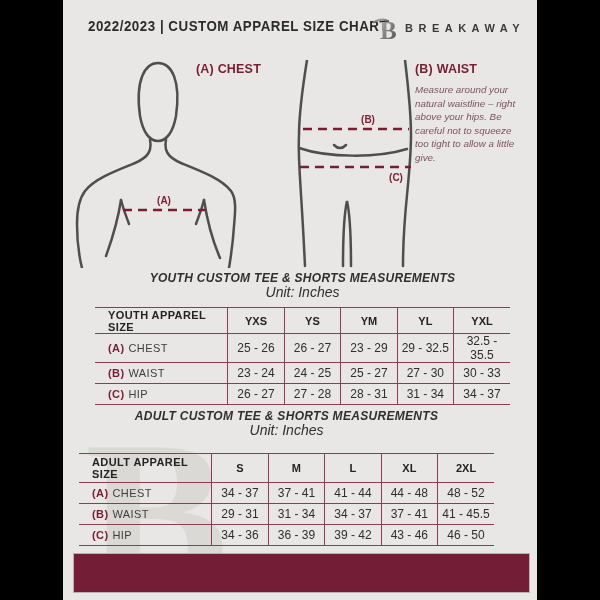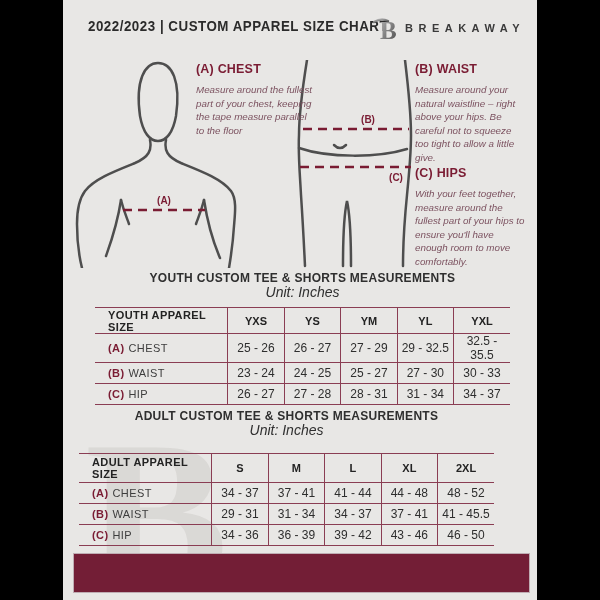--- a/index.html
+++ b/index.html
@@ -32,21 +32,21 @@
 
   svg{display:block;}
   .figline{fill:none;stroke:#4e4e4e;stroke-width:2.5;stroke-linecap:round;}
   .dash{fill:none;stroke:#7a1c33;stroke-width:2.6;stroke-dasharray:9 6;}
   .marker{font-family:"Liberation Sans",sans-serif;font-size:10px;font-weight:bold;fill:#7a1c33;}
 
   
   .tbl-sec{width:415px;text-align:center;}
   .tbl-sec-youth{left:32px;top:272px;}
   .tbl-sec-adult{left:16px;top:410px;}
-  .tbl-title{font-size:12px;font-weight:bold;color:#2f2f2f;letter-spacing:.3px;line-height:13px;}
+  .tbl-title{font-size:12px;font-weight:bold;color:#2f2f2f;letter-spacing:.3px;line-height:13px;font-style:italic;}
   .tbl-unit{font-size:14px;font-style:italic;color:#2f2f2f;line-height:13px;margin-top:1px;}
   table.size-table{border-collapse:collapse;width:100%;margin-top:8px;
                    border-top:1.5px solid #8a3d53;}
   .tbl-sec-adult table.size-table{margin-top:16px;}
   table.size-table tr{border-bottom:1.5px solid #8a3d53;}
   table.size-table td{padding:0;height:20px;font-size:12px;color:#2e2e2e;text-align:center;
                       vertical-align:middle;}
   table.size-table tr.head td{height:25px;font-size:11px;font-weight:bold;color:#232323;}
   .tbl-sec-adult table.size-table tr.head td{height:28px;}
   table.size-table td.first{width:32%;text-align:left;padding-left:13px;font-size:11px;
@@ -100,49 +100,44 @@
       <path class="figline" d="M51,85 Q57,91 63,85"></path>
       <path class="figline" d="M60,206 C60,175 62,150 64,141 C66,150 68,175 68,206"></path>
       <path class="dash" d="M20,69 L126,69"></path>
       <text class="marker" x="85" y="63" text-anchor="middle">(B)</text>
       <path class="dash" d="M17,107 L128,107"></path>
       <text class="marker" x="113" y="121" text-anchor="middle">(C)</text>
     </svg>
 
     <div class="layer note note-chest">
       <h3>(A) CHEST</h3>
-      <p>Measure around the fullest part of your chest, keeping the tape measure parallel to the floor</p>
     </div>
     <div class="layer note note-waist">
       <h3>(B) WAIST</h3>
       <p>Measure around your natural waistline – right above your hips. Be careful not to squeeze too tight to allow a little give.</p>
-    </div>
-    <div class="layer note note-hips">
-      <h3>(C) HIPS</h3>
-      <p>With your feet together, measure around the fullest part of your hips to ensure you'll have enough room to move comfortably.</p>
     </div>
 
     <div class="layer tbl-sec tbl-sec-youth">
       <div class="tbl-title">YOUTH CUSTOM TEE &amp; SHORTS MEASUREMENTS</div>
       <div class="tbl-unit">Unit: Inches</div>
       <table class="size-table">
         <tbody>
             <tr class="head">
           <td class="first">YOUTH APPAREL SIZE</td>
           <td>YXS</td>
           <td>YS</td>
           <td>YM</td>
           <td>YL</td>
           <td>YXL</td>
         </tr>
         <tr>
           <td class="first"><span class="pfx">(A)</span><span>CHEST</span></td>
           <td>25 - 26</td>
           <td>26 - 27</td>
-          <td>27 - 29</td>
+          <td>23 - 29</td>
           <td>29 - 32.5</td>
           <td>32.5 - 35.5</td>
         </tr>
         <tr>
           <td class="first"><span class="pfx">(B)</span><span>WAIST</span></td>
           <td>23 - 24</td>
           <td>24 - 25</td>
           <td>25 - 27</td>
           <td>27 - 30</td>
           <td>30 - 33</td>

